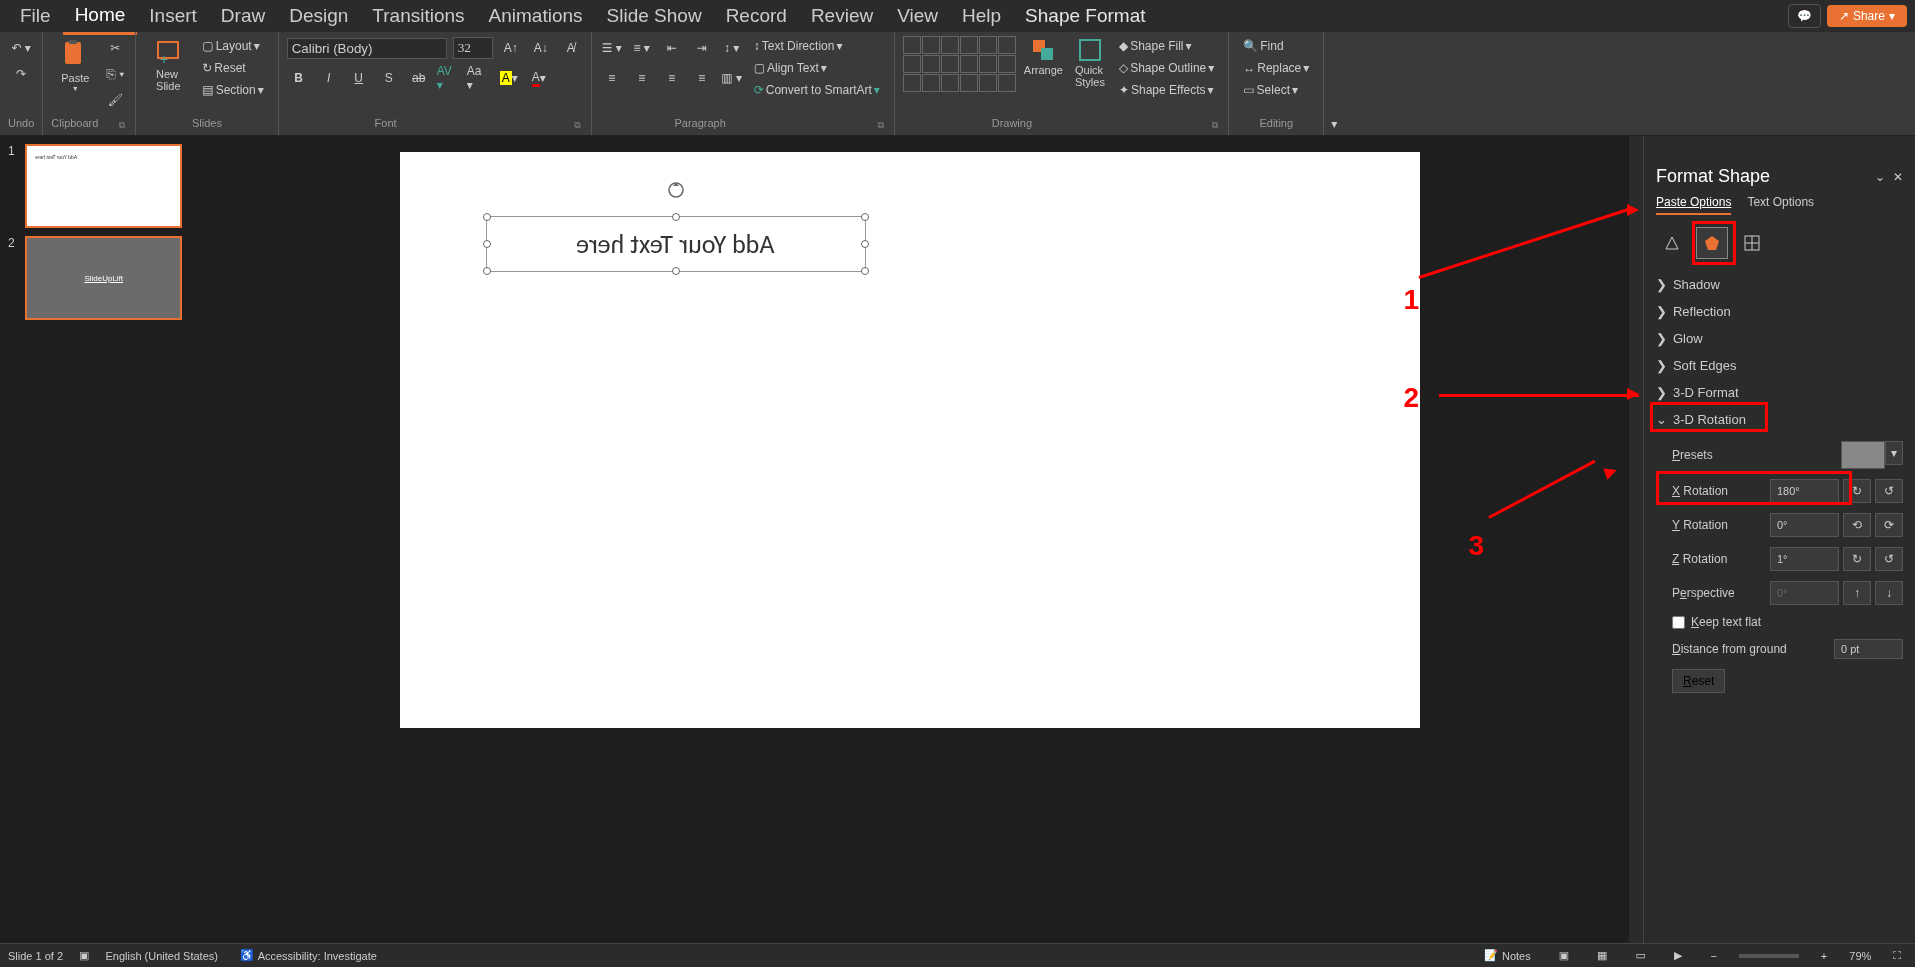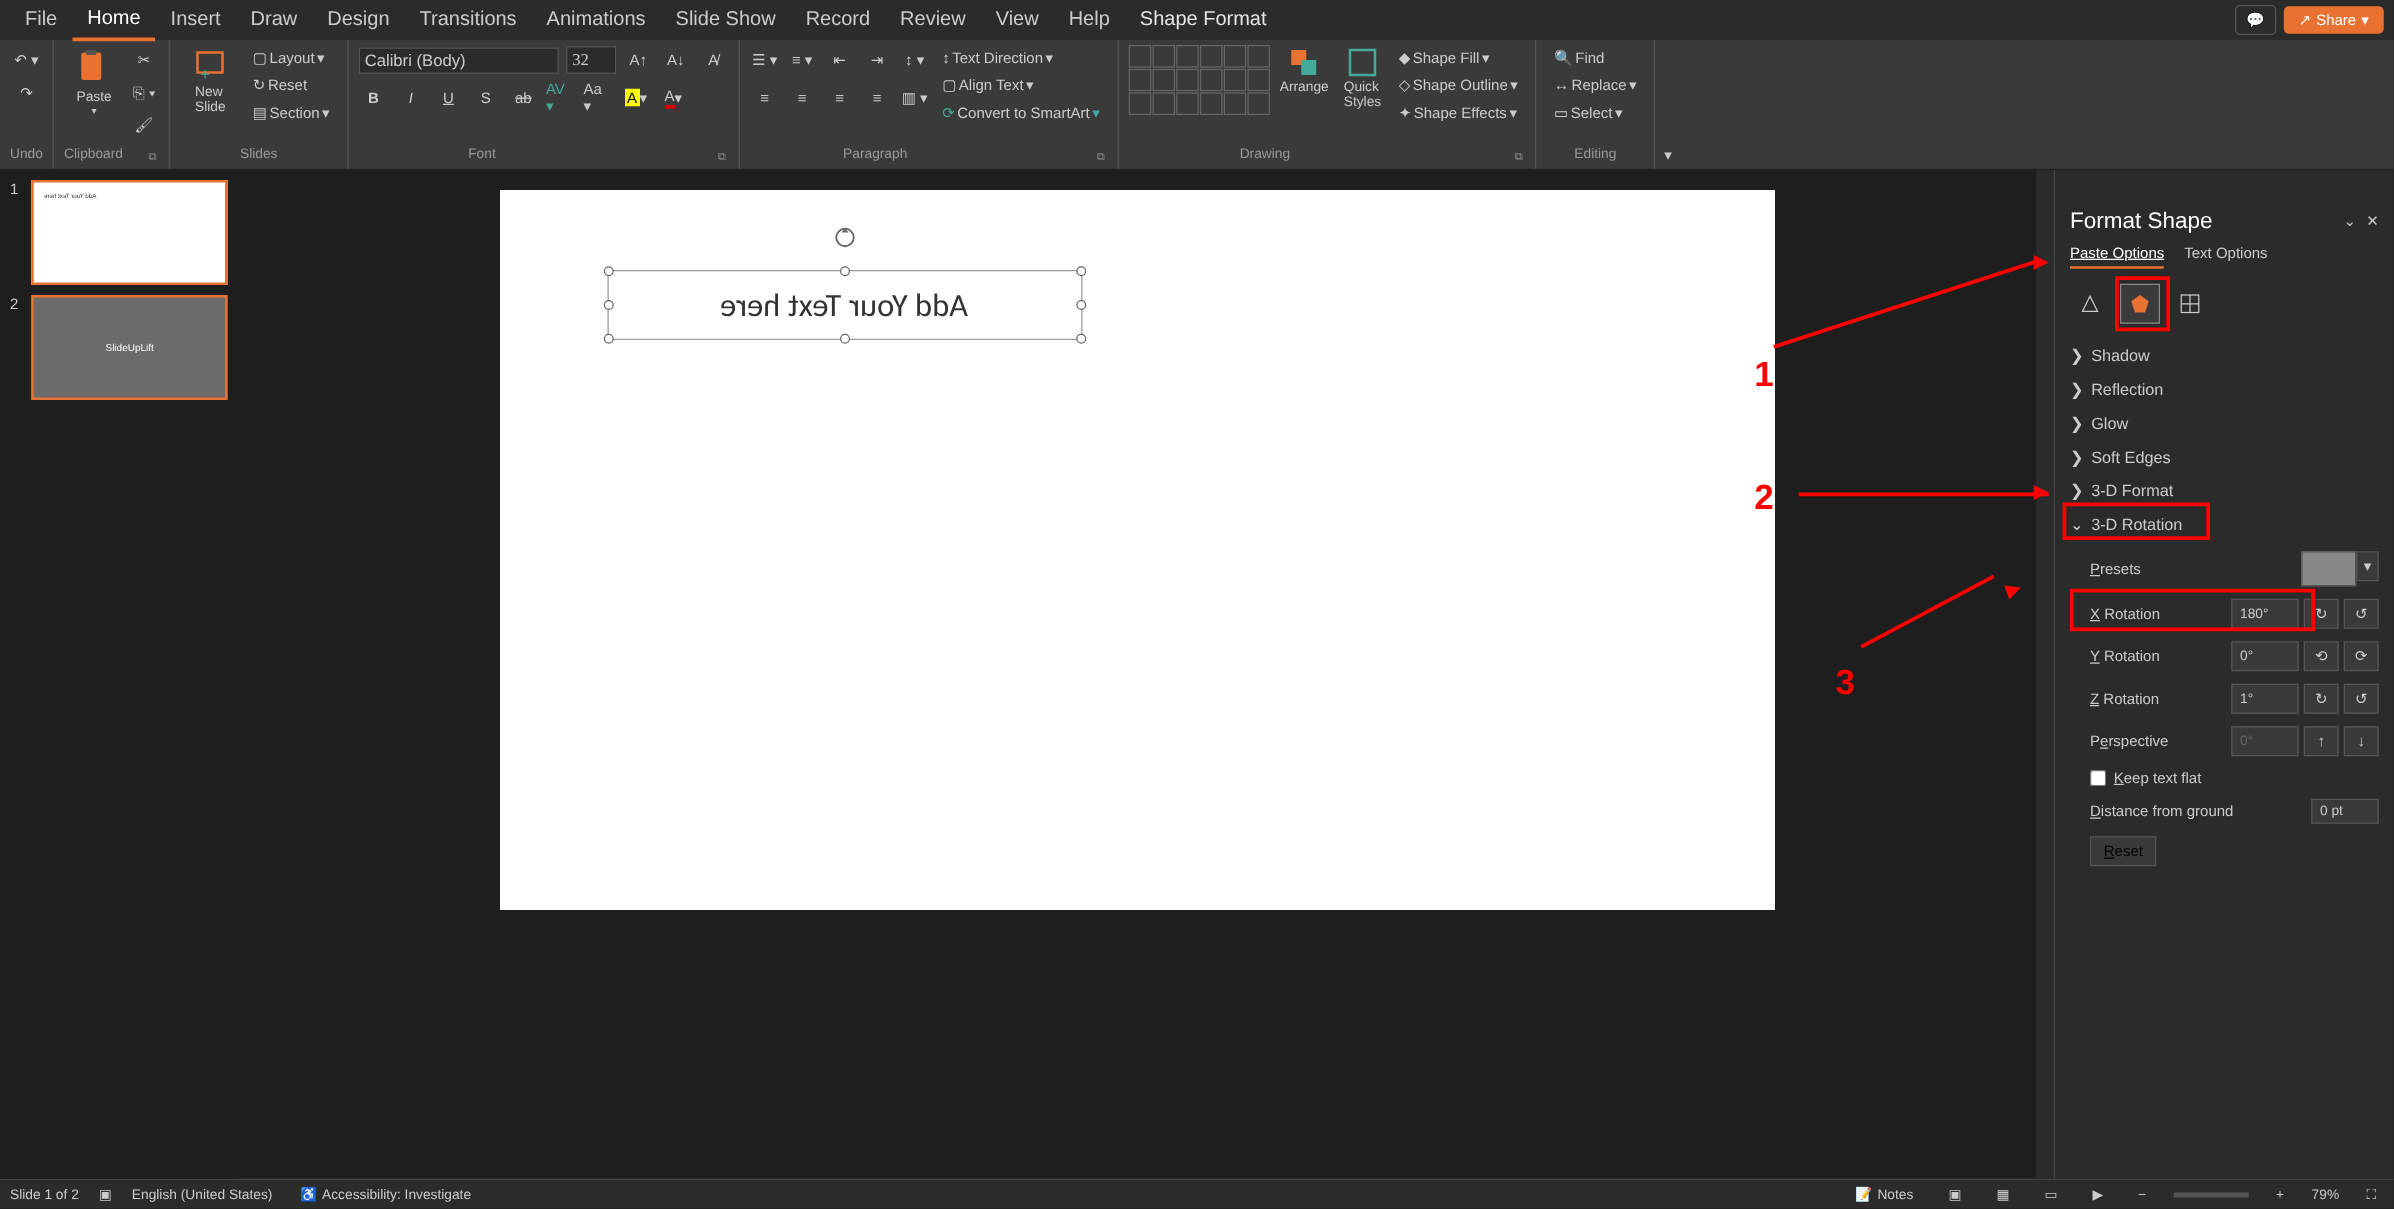--- a/index.html
+++ b/index.html
@@ -1,20 +1,20 @@
 <!DOCTYPE html>
 <html><head>
 <meta charset="utf-8">
 <style>
 * { margin: 0; padding: 0; box-sizing: border-box; font-family: 'Segoe UI', sans-serif; }
 body { background: #1e1e1e; color: #ccc; font-size: 12px; overflow: hidden; }
 
 
 .menubar { display: flex; align-items: center; background: #2b2b2b; height: 32px; padding: 0 8px; }
-.menubar-item { padding: 6px 12px; cursor: pointer; font-size: 16px; }
+.menubar-item { padding: 6px 12px; cursor: pointer; font-size: 19px; }
 .menubar-item.active { border-bottom: 3px solid #e97132; color: #fff; }
 .menubar-spacer { flex: 1; }
 .menubar-right { display: flex; gap: 6px; align-items: center; }
 .share-btn { background: #e97132; color: #fff; padding: 4px 12px; border-radius: 4px; display: flex; align-items: center; gap: 4px; }
 .comment-btn { border: 1px solid #555; padding: 4px 8px; border-radius: 4px; }
 
 
 .ribbon { display: flex; background: #3a3a3a; height: 104px; border-bottom: 1px solid #222; }
 .ribbon-group { display: flex; flex-direction: column; align-items: center; padding: 4px 8px; border-right: 1px solid #555; }
 .ribbon-group-content { flex: 1; display: flex; align-items: flex-start; gap: 4px; }
@@ -33,21 +33,21 @@
 .ribbon-collapse { width: 20px; display: flex; align-items: flex-end; justify-content: center; padding-bottom: 4px; }
 .launcher { font-size: 9px; color: #888; align-self: flex-end; margin-left: auto; padding: 0 2px; }
 
 
 .main { display: flex; height: calc(100vh - 32px - 104px - 24px); background: #1e1e1e; }
 
 
 .thumbnails { width: 190px; background: #1e1e1e; padding: 8px; overflow-y: auto; }
 .thumb-row { display: flex; gap: 6px; margin-bottom: 8px; }
 .thumb-num { font-size: 12px; color: #ccc; width: 12px; }
-.thumb { width: 164px; height: 84px; border: 1px solid #555; cursor: pointer; }
+.thumb { width: 164px; height: 84px; border: 1px solid #555; cursor: pointer; text-decoration: underline; }
 .thumb.selected { border: 2px solid #e97132; background: #fff; }
 .thumb.second { background: #6b6b6b; border: 2px solid #e97132; display: flex; align-items: center; justify-content: center; font-size: 8px; color: #fff; }
 .thumb-text { font-size: 5px; color: #333; padding: 8px; }
 
 
 .canvas-area { flex: 1; display: flex; align-items: flex-start; justify-content: center; padding: 16px; position: relative; }
 .slide { width: 1020px; height: 576px; background: #fff; position: relative; }
 .textbox { position: absolute; left: 86px; top: 64px; width: 380px; height: 56px; border: 1px solid #999; display: flex; align-items: center; justify-content: center; }
 .textbox-text { font-size: 26px; color: #333; transform: scaleX(-1); font-family: Calibri, sans-serif; }
 .handle { position: absolute; width: 8px; height: 8px; border: 1px solid #666; background: #fff; border-radius: 50%; }
@@ -68,21 +68,21 @@
 .pane-tab { cursor: pointer; padding-bottom: 4px; }
 .pane-tab.active { border-bottom: 2px solid #e97132; color: #fff; }
 .pane-icons { display: flex; gap: 8px; margin-bottom: 12px; }
 .pane-icon { width: 32px; height: 32px; display: flex; align-items: center; justify-content: center; cursor: pointer; border: 1px solid transparent; }
 .pane-icon.selected { border: 1px solid #888; background: #3a3a3a; }
 .pane-section { padding: 6px 0; cursor: pointer; display: flex; align-items: center; gap: 6px; font-size: 13px; }
 .pane-section.expanded { font-weight: normal; }
 .pane-controls { padding: 8px 0 8px 16px; }
 .control-row { display: flex; align-items: center; justify-content: space-between; margin-bottom: 10px; gap: 6px; }
 .control-label { font-size: 12px; }
-.control-input { background: #3a3a3a; border: 1px solid #555; color: #ccc; padding: 3px 6px; width: 54px; font-size: 11px; }
+.control-input { background: #3a3a3a; border: 1px solid #555; color: #ccc; padding: 3px 6px; width: 69px; font-size: 11px; }
 .rot-btn { width: 28px; height: 24px; background: #3a3a3a; border: 1px solid #555; display: flex; align-items: center; justify-content: center; cursor: pointer; }
 .preset-btn { width: 44px; height: 28px; background: #888; border: 1px solid #555; cursor: pointer; }
 .reset-btn { background: #3a3a3a; border: 1px solid #555; padding: 4px 10px; cursor: pointer; font-size: 12px; }
 .checkbox-row { display: flex; align-items: center; gap: 6px; }
 
 
 .statusbar { display: flex; align-items: center; background: #2b2b2b; height: 24px; padding: 0 8px; font-size: 11px; gap: 16px; border-top: 1px solid #444; }
 .statusbar-spacer { flex: 1; }
 .status-btn { padding: 2px 6px; cursor: pointer; display: flex; align-items: center; gap: 4px; }
 

